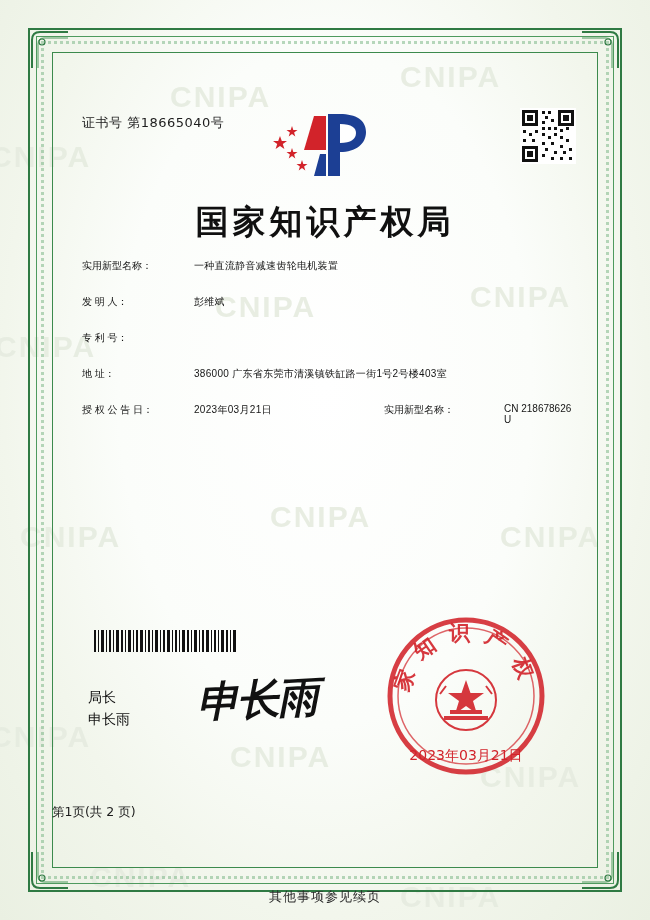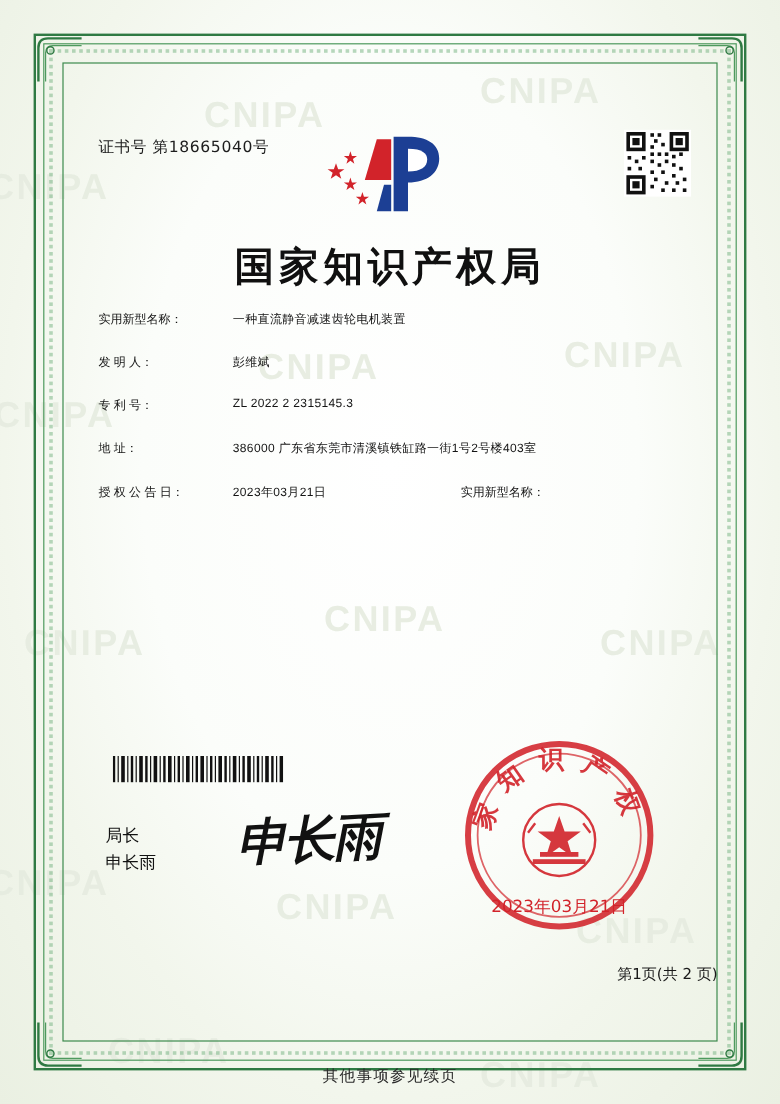--- a/index.html
+++ b/index.html
@@ -213,21 +213,21 @@
     top: 560px;
     width: 168px;
     height: 168px;
   }
   .seal svg { display: block; }
 
   .page-no {
     position: absolute;
     left: 0; right: 0;
     top: 752px;
-    text-align: right;
+    text-align: left;
     font-size: 12.5px;
     color: #1a1a1a;
     font-family: "DejaVu Sans", sans-serif;
   }
 
   .footer-note {
     position: absolute;
     left: 0; right: 0;
     bottom: 14px;
     text-align: center;
@@ -370,30 +370,30 @@
       <div class="field-row">
         <div class="field-label">实用新型名称：</div>
         <div class="field-value">一种直流静音减速齿轮电机装置</div>
       </div>
       <div class="field-row">
         <div class="field-label">发  明  人：</div>
         <div class="field-value">彭维斌</div>
       </div>
       <div class="field-row">
         <div class="field-label">专  利  号：</div>
-        <div class="field-value">ZL 2022 2 2315145.3</div>
       </div>
       <div class="field-row">
         <div class="field-label">地        址：</div>
         <div class="field-value">386000 广东省东莞市清溪镇铁缸路一街1号2号楼403室</div>
       </div>
       <div class="field-row dual">
         <div class="field-label">授 权 公 告 日：</div>
         <div class="field-value">2023年03月21日</div>
         <div class="field-label2">实用新型名称：</div>
+        <div class="field-value2">CN 218678626 U</div>
       </div>
     </div>
 
     <div class="paragraphs">
     </div>
 
     <div class="barcode">
       <svg width="142" height="22" viewBox="0 0 142 22">
         <g fill="#111">
           <rect x="0" y="0" width="2" height="22"></rect>

